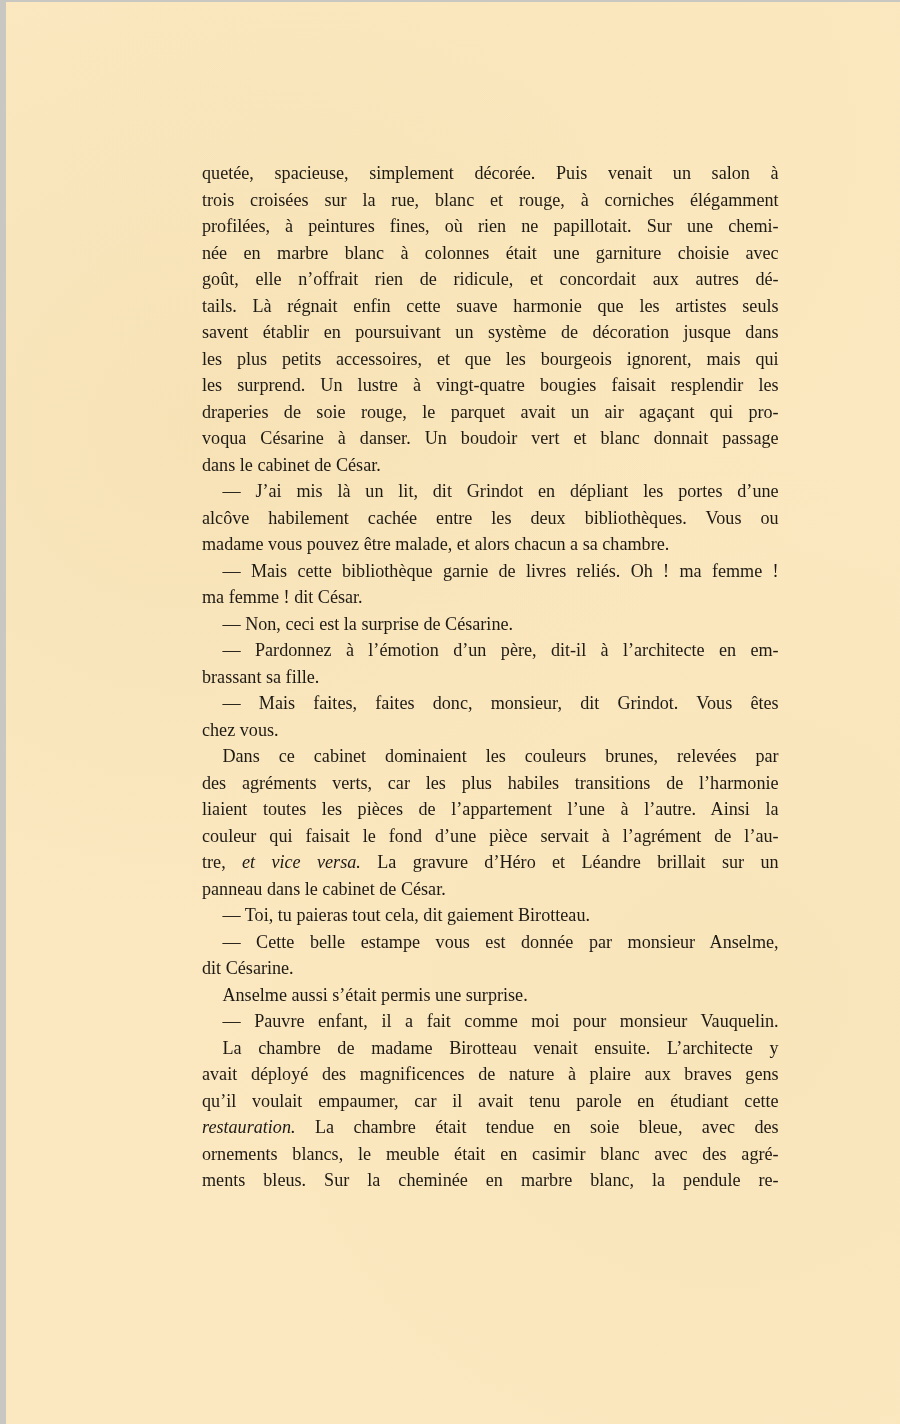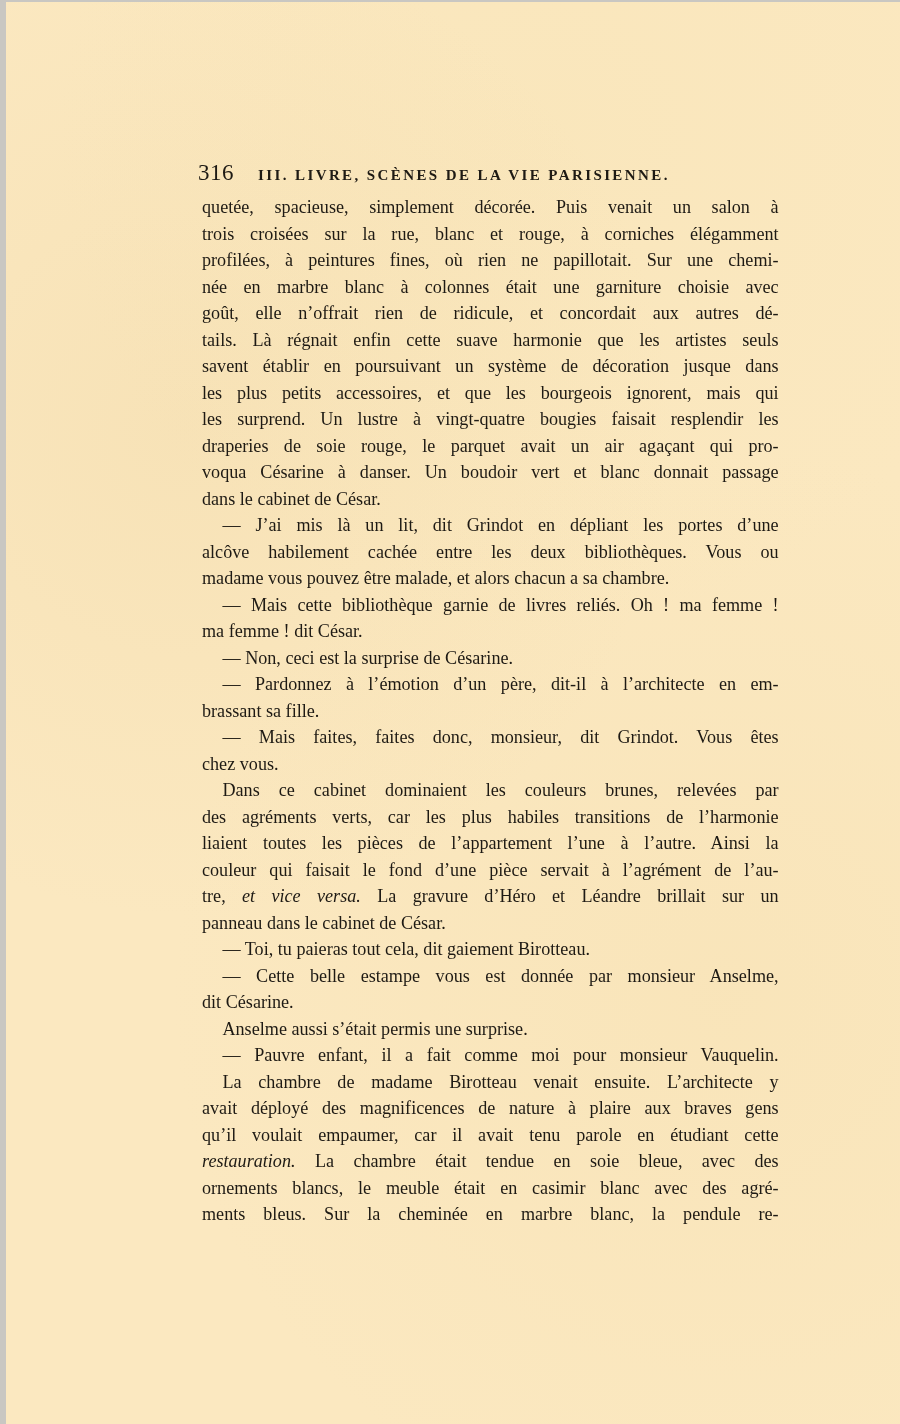--- a/index.html
+++ b/index.html
@@ -71,24 +71,20 @@
     padding-left: 22px;
     box-sizing: border-box;
   }
   em { font-style: italic; }
 </style>
 </head>
 <body>
 
 <div class="page">
   <div class="text-block">
-    <div class="running-head">
-      <span class="page-number">316</span>
-      <span class="head-title">III. LIVRE, SCÈNES DE LA VIE PARISIENNE.</span>
-    </div>
     <div id="lines">
         <div class="line">quetée, spacieuse, simplement décorée. Puis venait un salon à</div>
         <div class="line">trois croisées sur la rue, blanc et rouge, à corniches élégamment</div>
         <div class="line">profilées, à peintures fines, où rien ne papillotait. Sur une chemi-</div>
         <div class="line">née en marbre blanc à colonnes était une garniture choisie avec</div>
         <div class="line">goût, elle n’offrait rien de ridicule, et concordait aux autres dé-</div>
         <div class="line">tails. Là régnait enfin cette suave harmonie que les artistes seuls</div>
         <div class="line">savent établir en poursuivant un système de décoration jusque dans</div>
         <div class="line">les plus petits accessoires, et que les bourgeois ignorent, mais qui</div>
         <div class="line">les surprend. Un lustre à vingt-quatre bougies faisait resplendir les</div>

